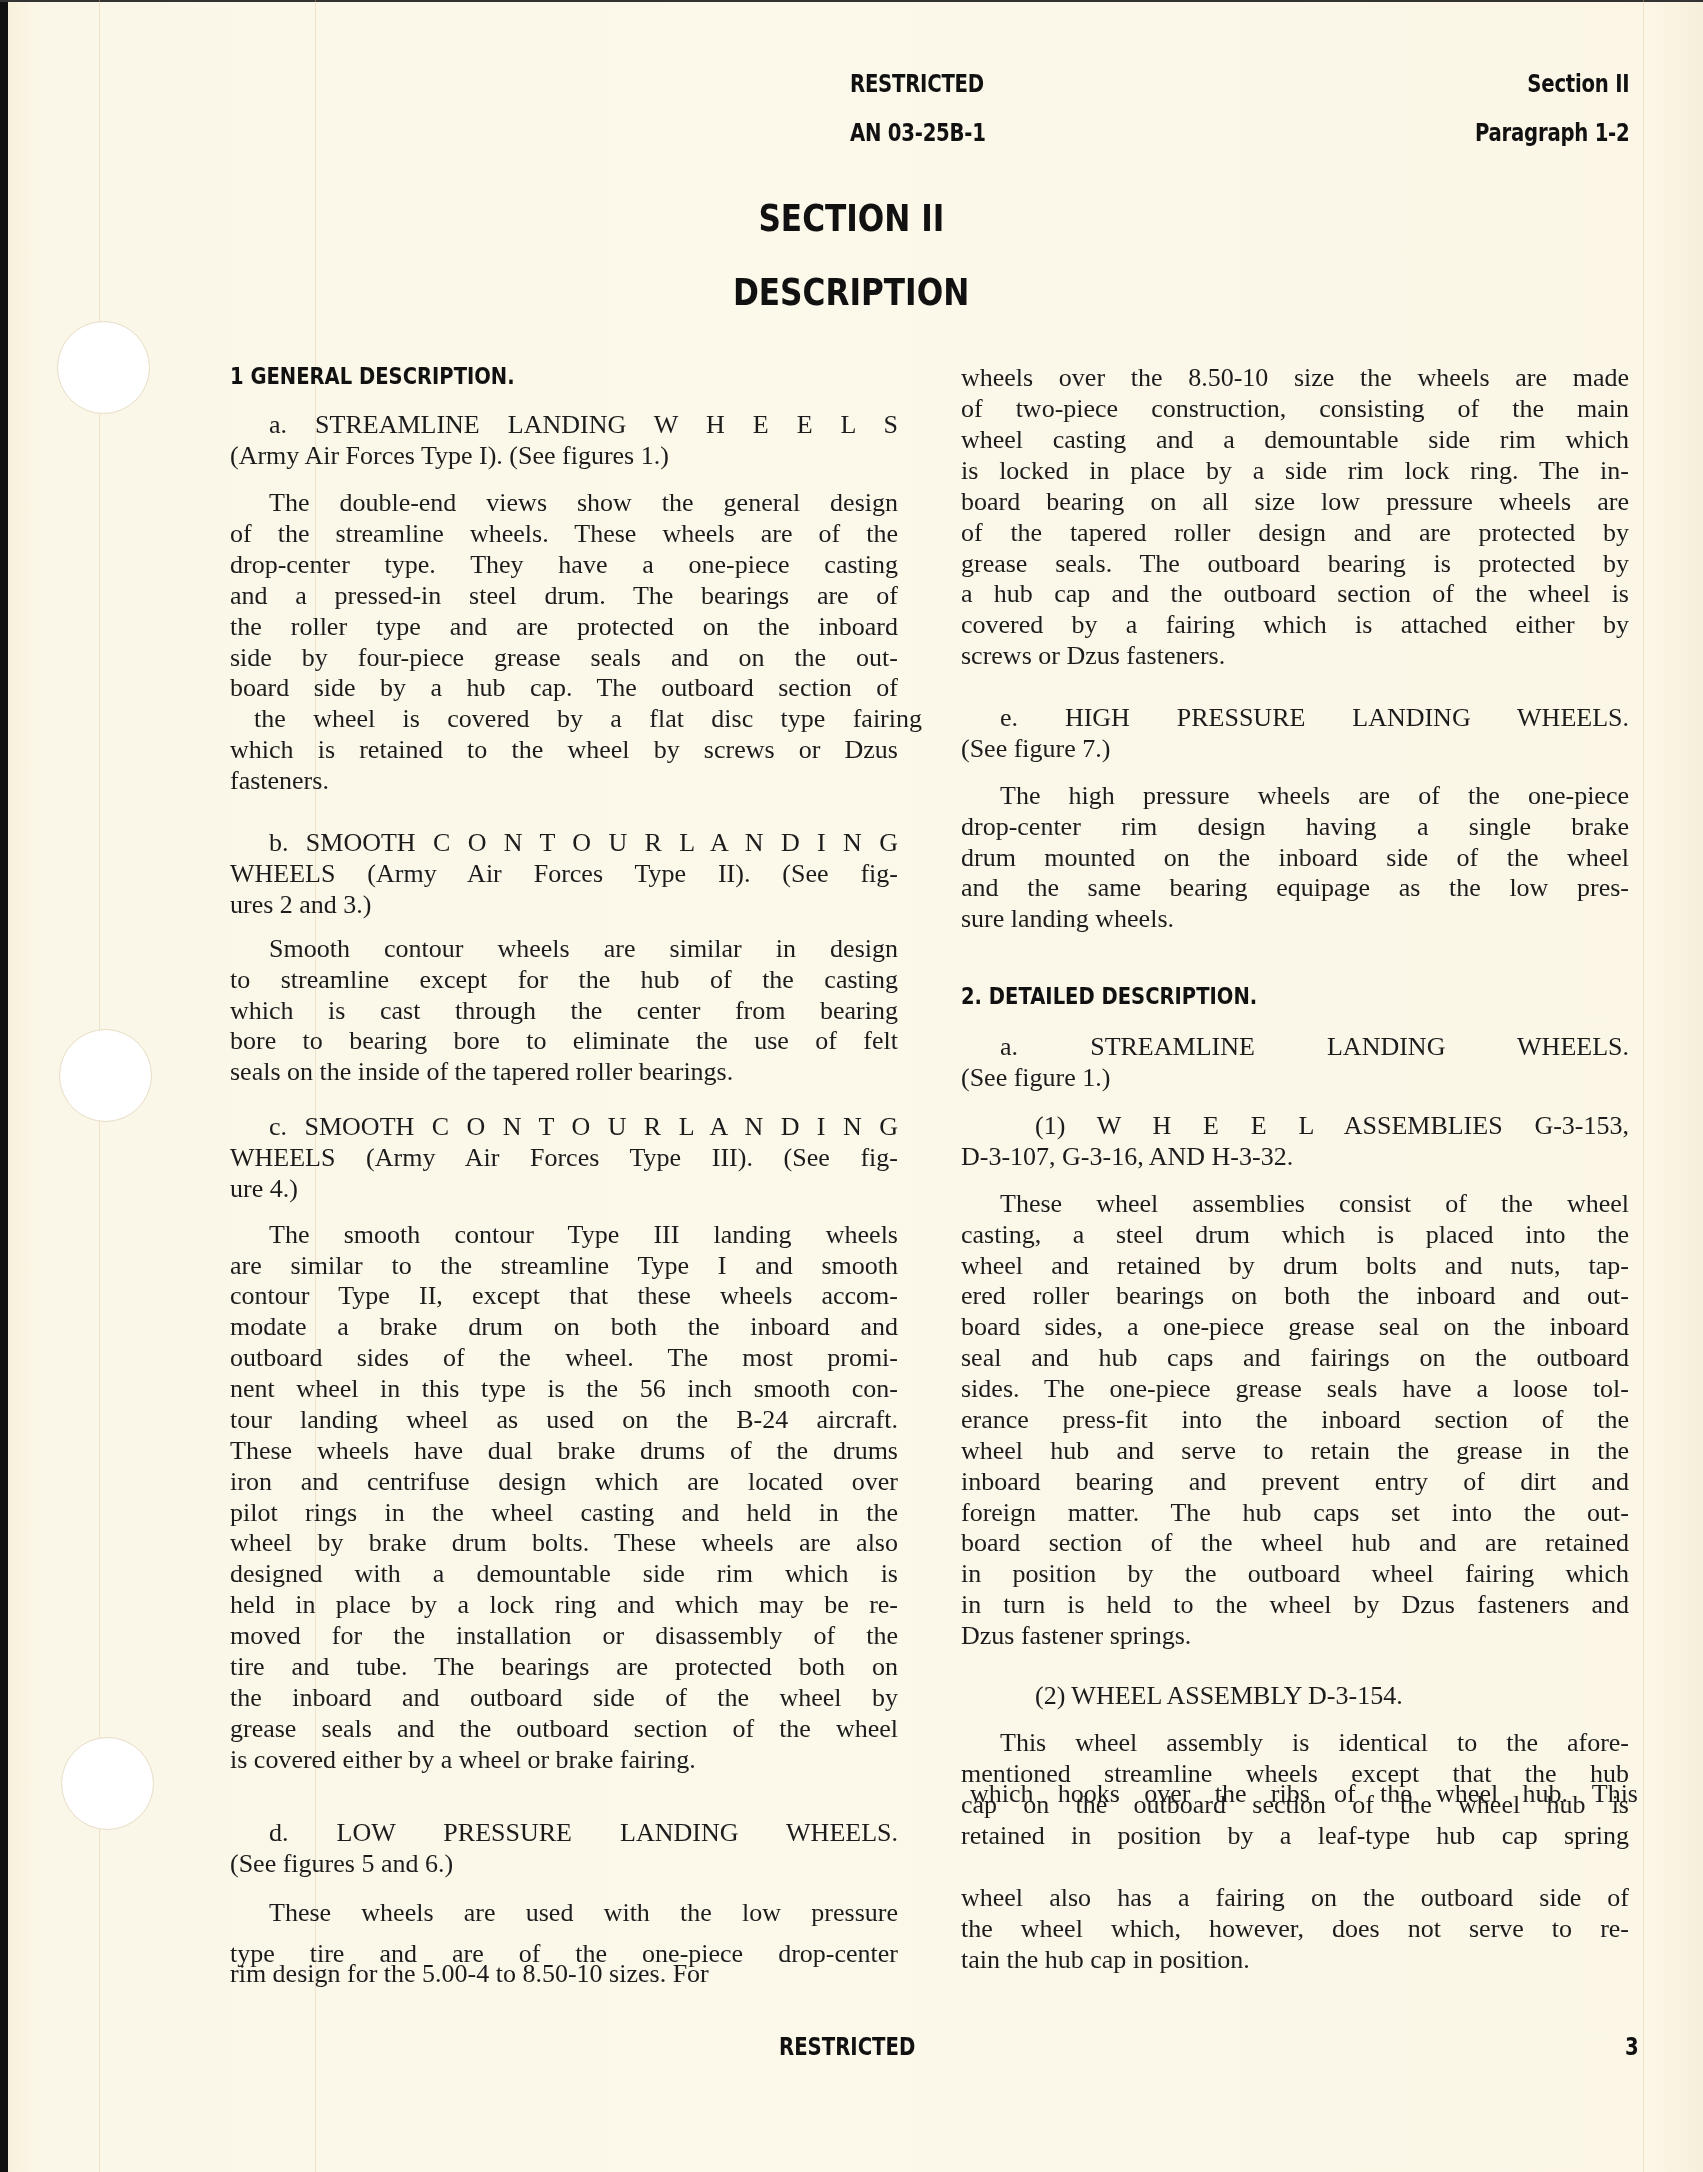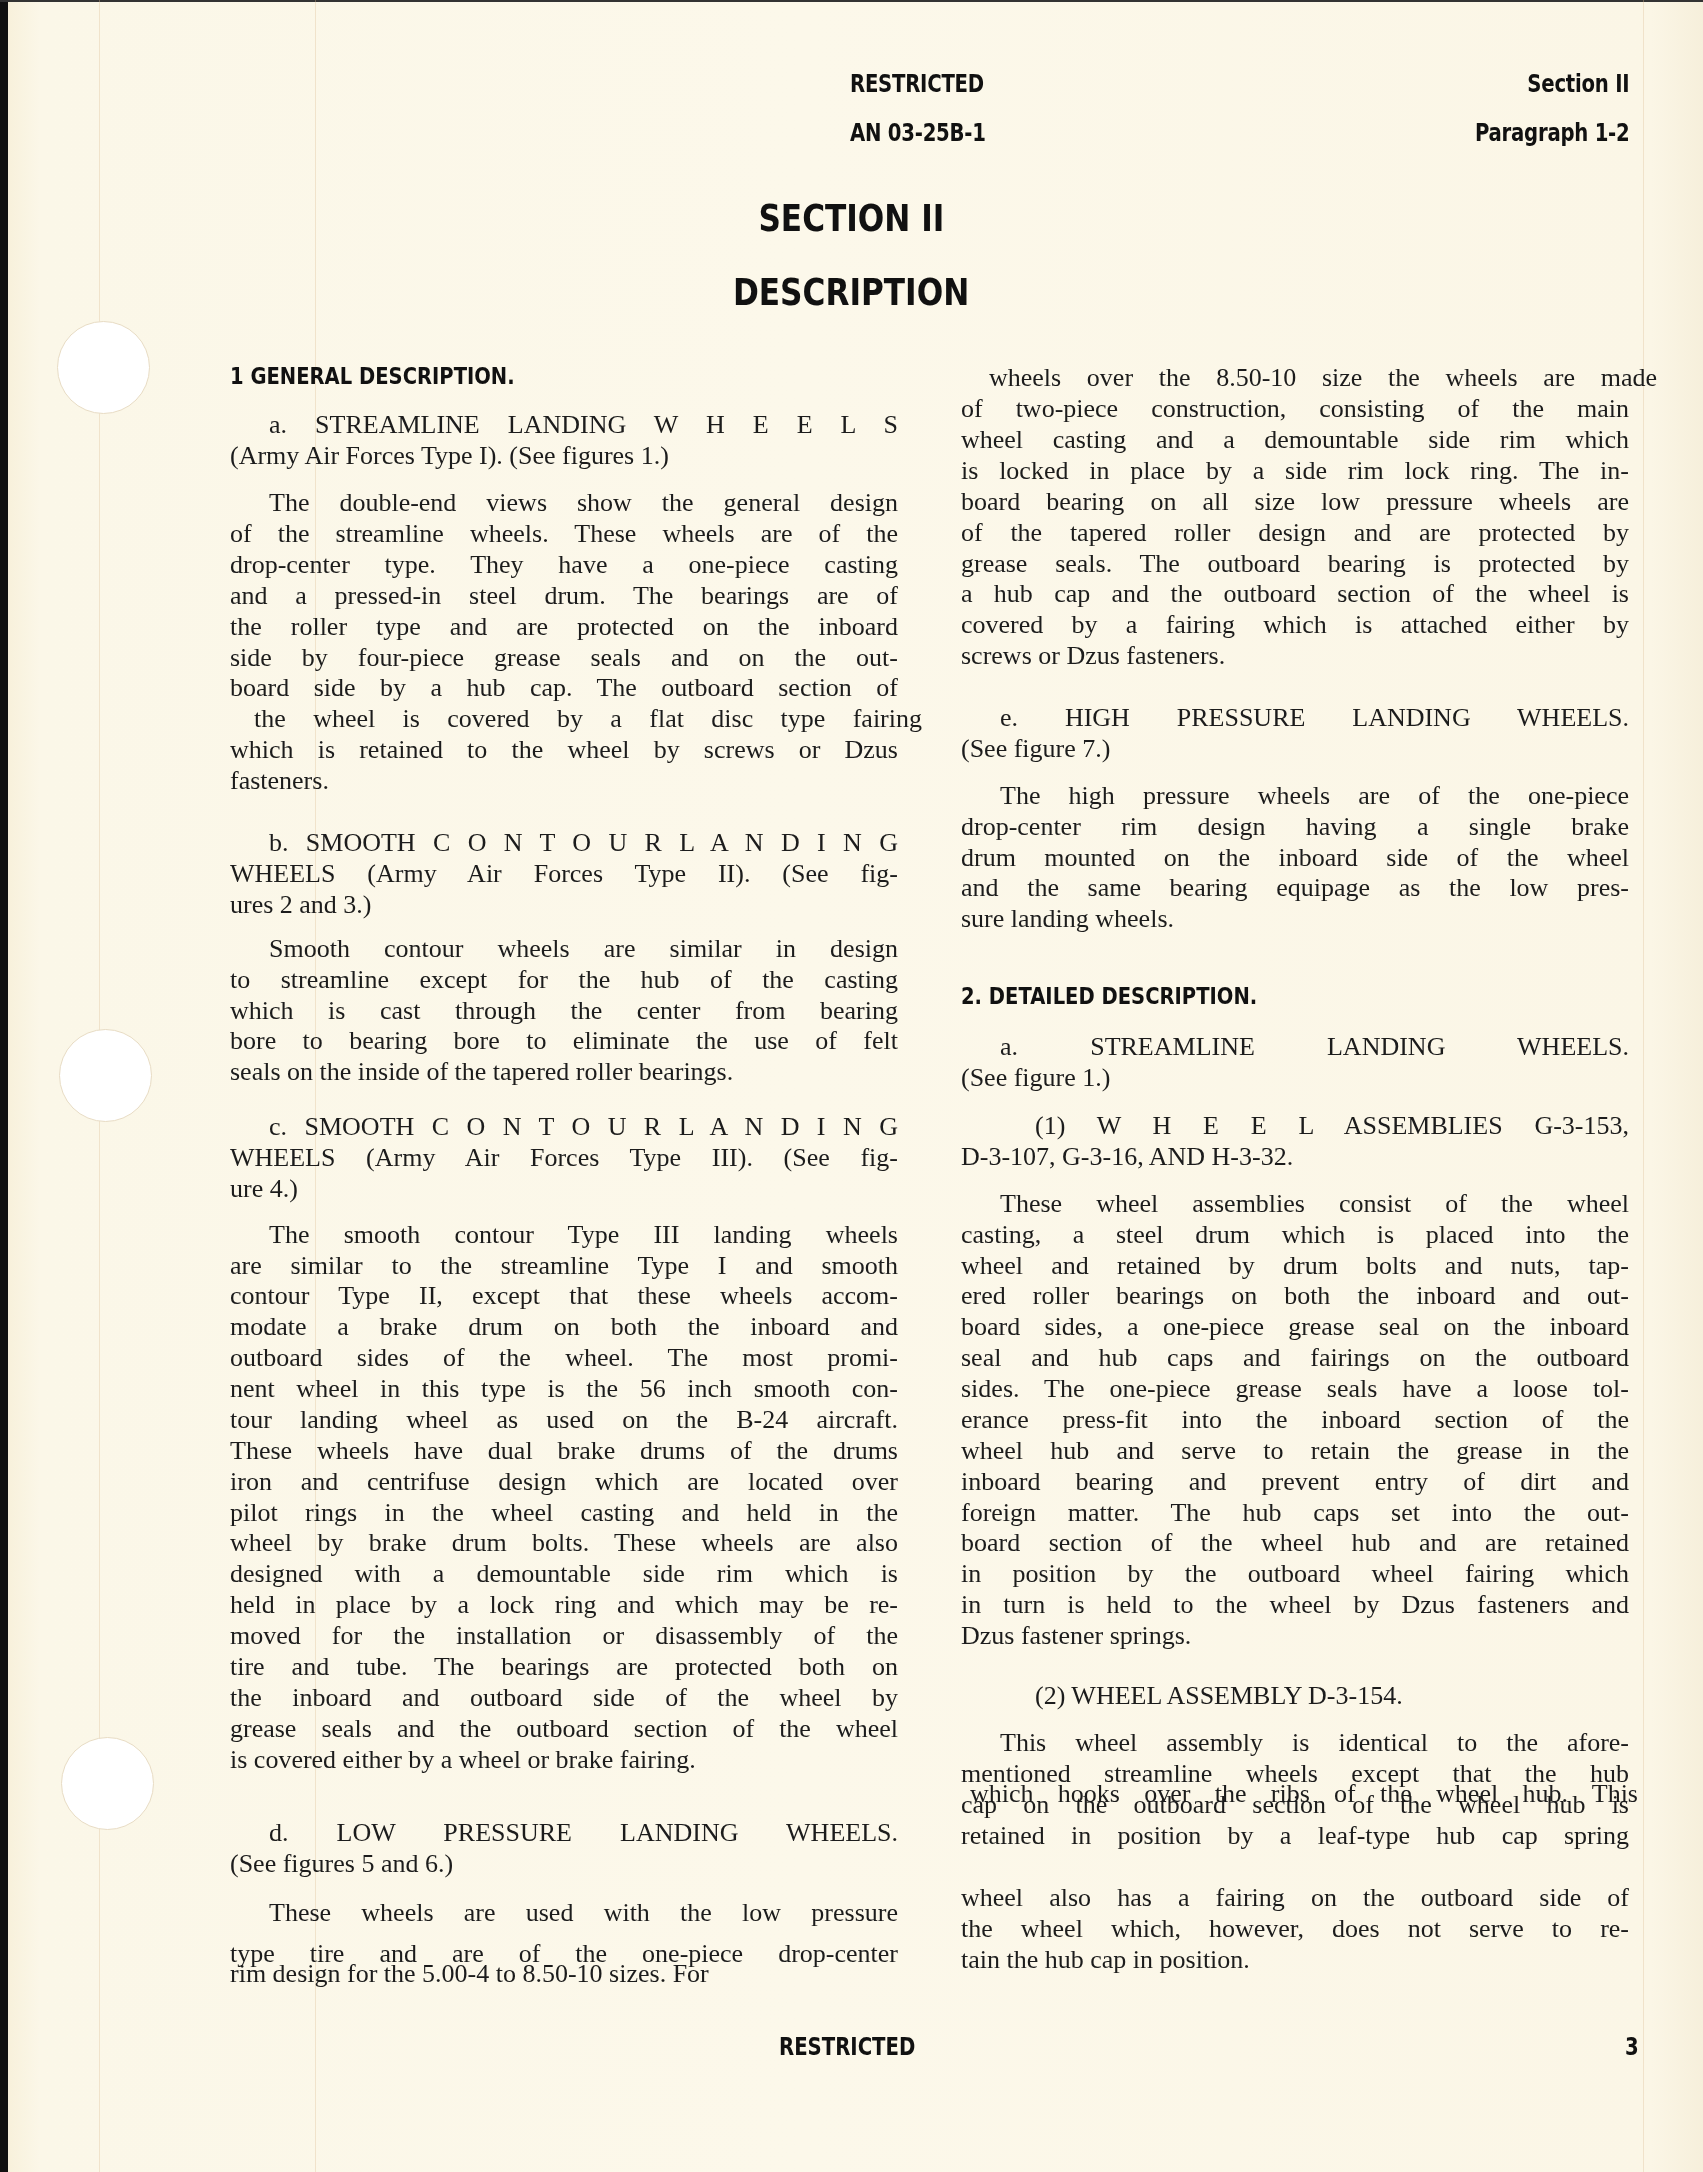--- a/index.html
+++ b/index.html
@@ -143,21 +143,21 @@
     </div>
   <div id="d-body">
       <div class="line indent" style="top: 1897px; width: 668px;">These wheels are used with the low pressure</div>
       <div class="line" style="top: 1927px; width: 668px; margin-top: 11px;">type tire and are of the one-piece drop-center</div>
       <div class="line last" style="top: 1958px; width: 668px;">rim design for the 5.00-4 to 8.50-10 sizes. For</div>
     </div>
 </div>
 
 <div class="col" id="right-col" style="left:961px; top:0; width:668px;">
   <div id="dc-body">
-      <div class="line" style="top: 362px; width: 668px; margin-left: 28px;">wheels over the 8.50-10 size the wheels are made</div>
+      <div class="line" style="top: 362px; width: 668px;">wheels over the 8.50-10 size the wheels are made</div>
       <div class="line" style="top: 393px; width: 668px;">of two-piece construction, consisting of the main</div>
       <div class="line" style="top: 424px; width: 668px;">wheel casting and a demountable side rim which</div>
       <div class="line" style="top: 455px; width: 668px;">is locked in place by a side rim lock ring. The in-</div>
       <div class="line" style="top: 486px; width: 668px;">board bearing on all size low pressure wheels are</div>
       <div class="line" style="top: 517px; width: 668px;">of the tapered roller design and are protected by</div>
       <div class="line" style="top: 548px; width: 668px;">grease seals. The outboard bearing is protected by</div>
       <div class="line" style="top: 578px; width: 668px;">a hub cap and the outboard section of the wheel is</div>
       <div class="line" style="top: 609px; width: 668px;">covered by a fairing which is attached either by</div>
       <div class="line last" style="top: 640px; width: 668px;">screws or Dzus fasteners.</div>
     </div>

